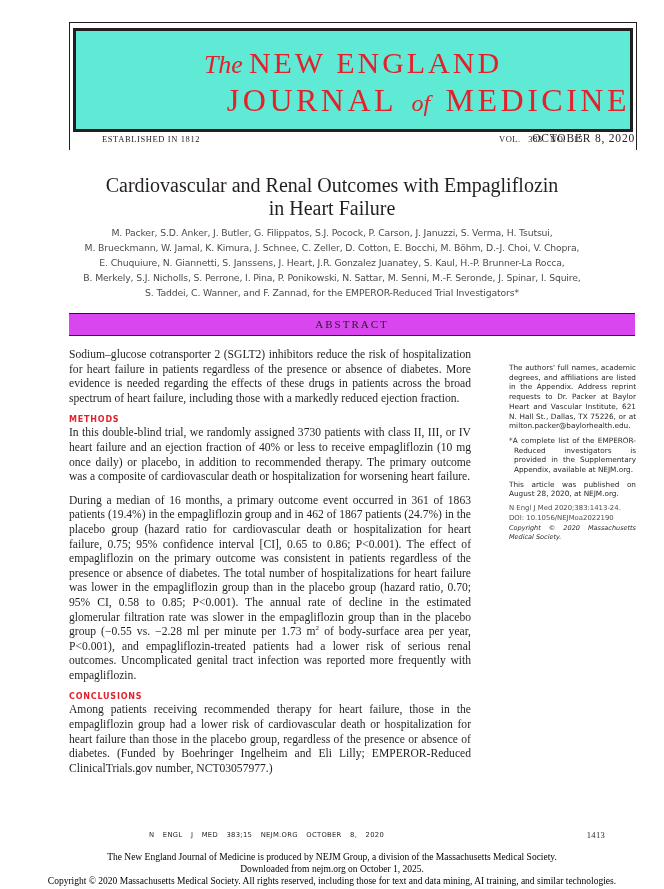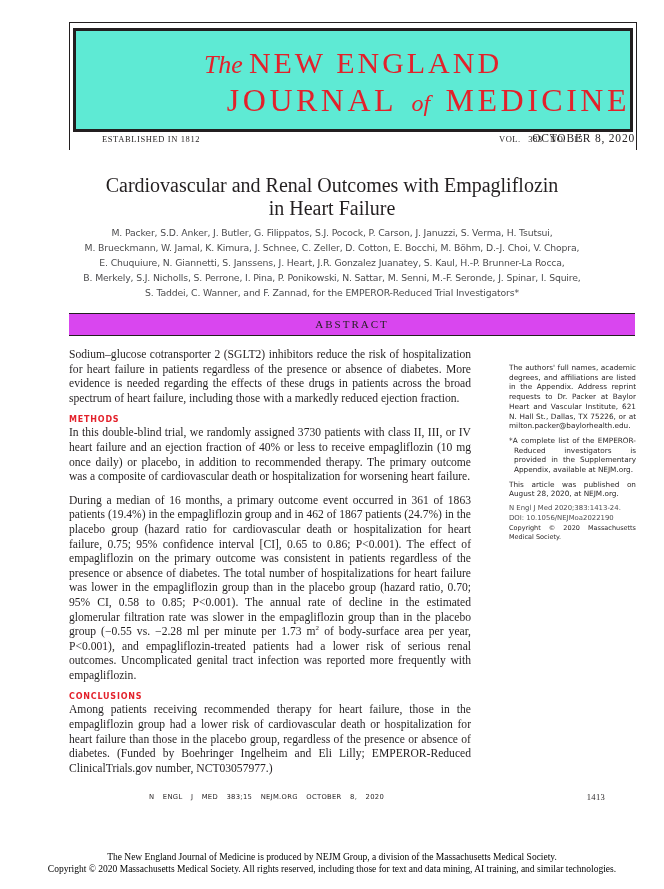--- a/index.html
+++ b/index.html
@@ -24,23 +24,23 @@
 
   .main-col { position:absolute; left:69px; width:402px; top:348px; font-family:"Liberation Serif", serif; font-size:11.6px; line-height:14.6px; text-align:justify; }
   .sec-head { color:#e3212b; font-family:"DejaVu Sans", sans-serif; font-weight:bold; font-size:8px; letter-spacing:0.8px; line-height:10px; margin-bottom:1px; }
   .sec-body { margin:0 0 9px 0; }
   .sup { font-size:7px; vertical-align:super; line-height:0; }
 
   .side-col { position:absolute; left:509px; width:127px; top:363px; font-family:"DejaVu Sans", sans-serif; font-size:7.3px; line-height:9.7px; color:#231f20; text-align:justify; }
   .side-col p { margin:0 0 5px 0; }
   .side-col .indent { padding-left:5px; text-indent:-5px; }
   .side-col .small { font-size:6.9px; color:#4d4d4f; }
-  .side-col .copy { font-size:6.5px; }
+  .side-col .copy { font-style:italic; font-size:6.5px; }
 
-  .page-footer { position:absolute; left:69px; width:566px; top:792px; height:12px; font-family:"DejaVu Sans", sans-serif; font-size:6.8px; letter-spacing:0.3px; }
+  .page-footer { position:absolute; left:69px; width:566px; top:830px; height:12px; font-family:"DejaVu Sans", sans-serif; font-size:6.8px; letter-spacing:0.3px; }
   .foot-center { position:absolute; left:80px; top:1px; word-spacing:6px; }
   .foot-page { position:absolute; right:30px; top:0px; font-size:8.5px; font-family:"Liberation Serif", serif; }
 
   .download-note { position:absolute; left:0; width:664px; top:851px; text-align:center; font-family:"Liberation Serif", serif; font-size:9.5px; line-height:12px; color:#000; }
 </style>
 </head>
 <body>
 
 <div class="masthead-frame"></div>
 <div class="masthead-box">
@@ -101,14 +101,15 @@
   <div class="copy">Copyright © 2020 Massachusetts Medical Society.</div>
 </div>
 
 <div class="page-footer">
   <span class="foot-center">N ENGL J MED 383;15   NEJM.ORG   OCTOBER 8, 2020</span>
   <span class="foot-page">1413</span>
 </div>
 
 <div class="download-note">
   <div>The New England Journal of Medicine is produced by NEJM Group, a division of the Massachusetts Medical Society.</div>
+  <div>Downloaded from nejm.org on October 1, 2025.</div>
   <div>Copyright © 2020 Massachusetts Medical Society. All rights reserved, including those for text and data mining, AI training, and similar technologies.</div>
 </div>
 
 </body></html>

